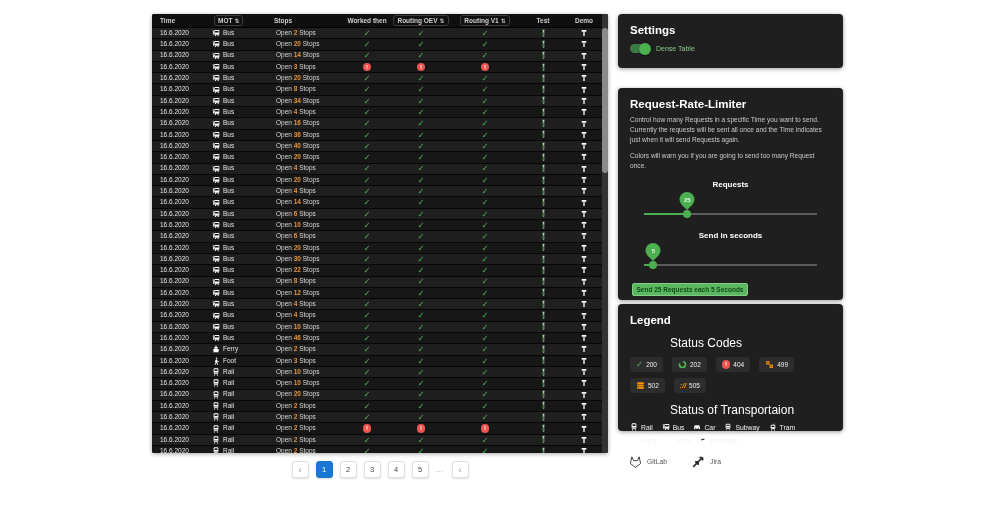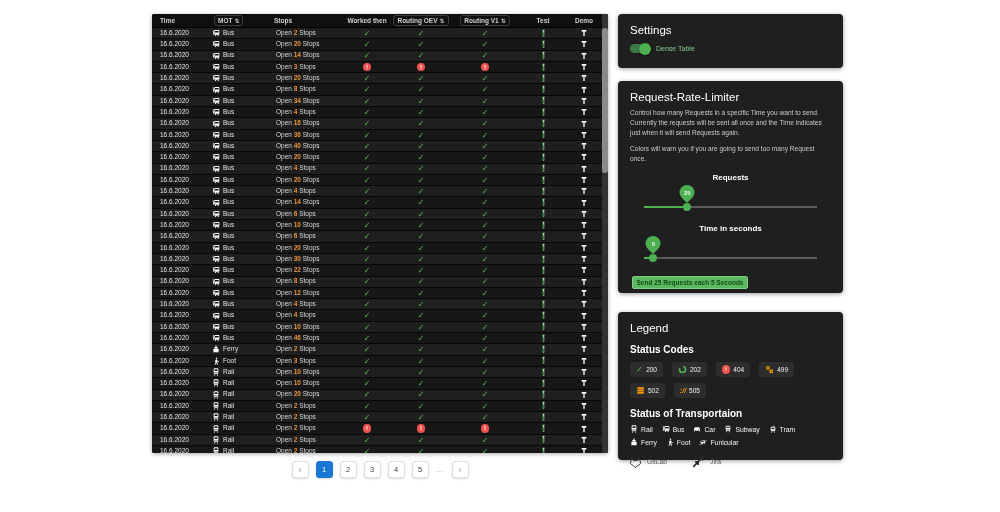--- a/index.html
+++ b/index.html
@@ -37,41 +37,41 @@
   .pbtn { min-width:17px; height:17px; background:#fff; border:1px solid #e0e0e0; border-radius:3px;
     box-shadow:0 1px 2px rgba(0,0,0,.15); color:#444; font-size:7.5px; display:flex; align-items:center; justify-content:center; cursor:pointer; }
   .pbtn.nav { color:#888; font-size:9px; }
   .pbtn.act { background:#1976d2; border-color:#1976d2; color:#fff; }
   .pell { color:#9e9e9e; font-size:8px; letter-spacing:1px; }
 
   
   .panel { position:absolute; left:618px; width:225px; background:#1f1f1f; border-radius:4px;
     box-shadow:0 1px 4px rgba(0,0,0,.4); padding:10px 12px; color:#eee; }
   .p-settings { top:14px; height:54px; }
-  .p-rate { top:81px; height:212px; }
-  .p-legend { top:312px; height:148px; }
-  .ptitle { font-size:11.5px; font-weight:normal; color:#fff; }
+  .p-rate { top:88px; height:212px; }
+  .p-legend { top:304px; height:127px; }
+  .ptitle { font-size:11.5px; font-weight:bold; color:#fff; }
   .toggle-row { display:flex; align-items:center; gap:6px; margin-top:8px; }
   .switch { width:20px; height:9px; border-radius:5px; background:#3e7a46; position:relative; cursor:pointer; }
   .knob { position:absolute; right:-1px; top:-1.5px; width:12px; height:12px; border-radius:50%; background:#4caf50; box-shadow:0 1px 2px rgba(0,0,0,.5); }
   .tlabel { font-size:7px; color:#86c98a; }
 
   .p-rate p { font-size:6.6px; color:#c9c9c9; line-height:1.55; margin-top:5px; }
   .slabel { font-size:8px; font-weight:bold; color:#fff; margin-top:9px;text-align:center; }
   .slider { position:relative; height:33px; margin:0 14px; }
   .track { position:absolute; left:0; right:0; top:24px; height:2px; background:#5c5c5c; }
   .fill { position:absolute; left:0; top:24px; height:2px; background:#4caf50; }
   .thumb { position:absolute; top:21px; width:8px; height:8px; border-radius:50%; background:#4caf50; transform:translateX(-50%); cursor:pointer; }
   .balloon { position:absolute; top:3px; width:15px; height:15px; background:#4caf50; border-radius:50% 50% 50% 0;
     transform:translateX(-50%) rotate(-45deg); display:flex; align-items:center; justify-content:center; }
   .balloon span { transform:rotate(45deg); color:#eaf6eb; font-size:6px; font-weight:bold; }
   .send-btn { margin:10px 0 0 2px; width:116px; height:13px; background:#5cb761; border:1px solid #83cc87; border-radius:2px;
     color:#114d16; font-size:6.5px; font-weight:bold; display:flex; align-items:center; justify-content:center; cursor:pointer; }
 
-  .sublabel { font-size:10px; font-weight:bold; color:#fff; margin-top:10px; }
+  .sublabel { font-size:12px; font-weight:normal; color:#fff; margin-top:10px;margin-left:40px; }
   .badges { display:flex; flex-wrap:wrap; gap:6px 9px; margin-top:7px; }
   .badge { background:#2d2d2d; border-radius:3px; height:15px; padding:0 6px; display:flex; align-items:center; gap:3px; }
   .bcode { font-size:6.5px; color:#f0f0f0; }
   .sic { width:9px; height:9px; }
   .sic.g { color:#4caf50; }
   .sic.o { color:#ff9800; }
   .proto { color:#ff9800; font-weight:bold; font-style:italic; font-size:7px; }
   .modes { display:flex; flex-wrap:wrap; gap:5px 9px; margin-top:6px; }
   .mode { display:flex; align-items:center; gap:3px; font-size:6.8px; color:#f2f2f2; }
 
@@ -1332,21 +1332,21 @@
   <p>Colors will warn you if you are going to send too many Request once.</p>
   <div class="slabel">Requests</div>
   <div class="slider" id="slider-requests">
     <div class="balloon" style="left: 25%;">
         <span>25</span>
       </div>
     <div class="track"></div>
     <div class="fill" style="width: 25%;"></div>
     <div class="thumb" style="left: 25%;"></div>
   </div>
-  <div class="slabel">Time in seconds</div>
+  <div class="slabel">Send in seconds</div>
   <div class="slider" id="slider-time">
     <div class="balloon" style="left: 5%;">
         <span>5</span>
       </div>
     <div class="track"></div>
     <div class="fill" style="width: 5%;"></div>
     <div class="thumb" style="left: 5%;"></div>
   </div>
   <div class="send-btn">Send 25 Requests each 5 Seconds</div>
 </div>

